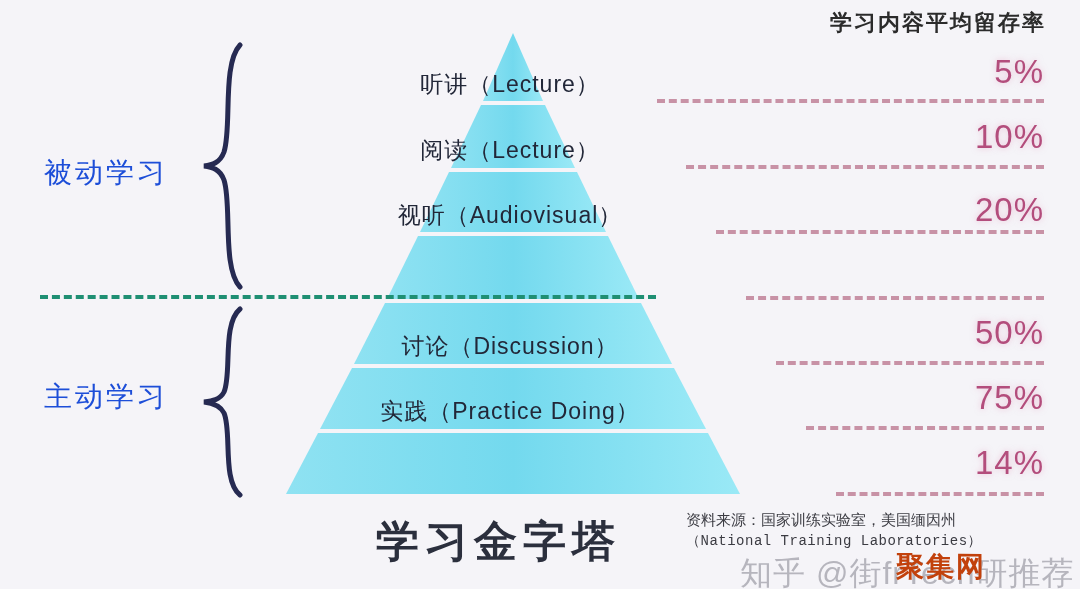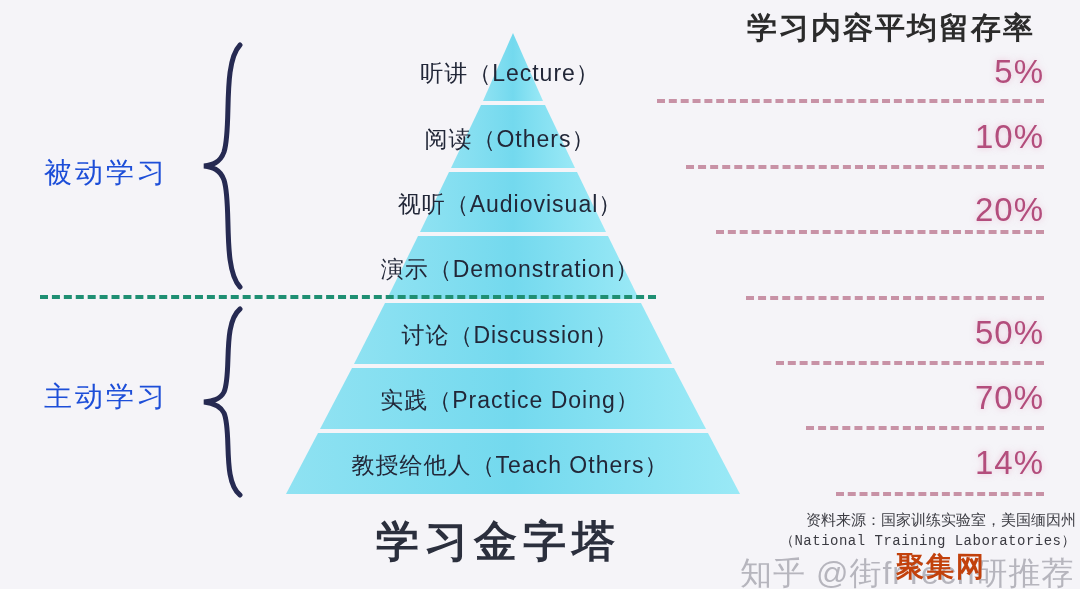--- a/index.html
+++ b/index.html
@@ -50,41 +50,42 @@
   
   .pyr-text {
     position: absolute;
     color: #222738;
     font-size: 23px;
     letter-spacing: 1px;
     white-space: nowrap;
     font-family: "Liberation Sans", "DejaVu Sans", sans-serif;
     text-align: center;
     transform: translateX(-50%);
+    margin-top: 11px;
   }
 
   
   #divider {
     position: absolute;
     left: 40px;
     top: 295px;
     width: 616px;
     height: 0;
     border-top: 4px dashed #1f8f73;
   }
 
   
   #retention-header {
     position: absolute;
     left: 736px;
     top: 8px;
     width: 310px;
-    text-align: center;
+    text-align: right;
     color: #2b2b2b;
-    font-size: 30px;
+    font-size: 22px;
     font-weight: bold;
     letter-spacing: 2px;
     white-space: nowrap;
     font-family: "Liberation Sans", "DejaVu Sans", sans-serif;
   }
   .pct {
     position: absolute;
     right: 36px;
     color: #b34d7c;
     font-size: 33px;
@@ -111,21 +112,21 @@
     font-weight: bold;
     letter-spacing: 6px;
     white-space: nowrap;
     font-family: "Liberation Sans", "DejaVu Sans", sans-serif;
   }
   #source-block {
     position: absolute;
     left: 686px;
     top: 508px;
     width: 390px;
-    text-align: right;
+    text-align: left;
     color: #3b3b42;
     font-size: 15px;
     line-height: 1.55;
     font-family: "Liberation Sans", "DejaVu Sans", sans-serif;
   }
   #source-en {
     font-family: "Liberation Mono", "DejaVu Sans Mono", monospace;
     font-size: 14px;
     letter-spacing: .5px;
   }
@@ -194,36 +195,34 @@
     </svg>
   </div>
   <div class="brace" id="brace-active">
     <svg viewBox="0 0 50 192" width="50" height="192" xmlns="http://www.w3.org/2000/svg">
       <path d="M42 3 C24 18 34 68 26 86 C22 94 14 95 6 96 C14 97 22 99 26 107
                C34 125 24 175 42 189" fill="none" stroke="#262a52" stroke-width="5" stroke-linecap="round"></path>
     </svg>
   </div>
 
   <div class="pyr-text" style="left:510px; top:58px;">听讲（Lecture）</div>
-  <div class="pyr-text" style="left:510px; top:124px;">阅读（Others）</div>
+  <div class="pyr-text" style="left:510px; top:124px;">阅读（Lecture）</div>
   <div class="pyr-text" style="left:510px; top:189px;">视听（Audiovisual）</div>
-  <div class="pyr-text" style="left:510px; top:254px;">演示（Demonstration）</div>
   <div class="pyr-text" style="left:510px; top:385px;">实践（Practice Doing）</div>
   <div class="pyr-text" style="left:510px; top:320px;">讨论（Discussion）</div>
-  <div class="pyr-text" style="left:510px; top:450px;">教授给他人（Teach Others）</div>
 
   <div id="divider"></div>
 
   <div id="retention-header">学习内容平均留存率</div>
 
   <div class="pct" style="top:53px;">5%</div>
   <div class="pct" style="top:118px;">10%</div>
   <div class="pct" style="top:183px;margin-top:8px;">20%</div>
   <div class="pct" style="top:314px;">50%</div>
-  <div class="pct" style="top:379px;">70%</div>
+  <div class="pct" style="top:379px;">75%</div>
   <div class="pct" style="top:444px;">14%</div>
 
   <div class="pct-line" style="top:99px;  width:387px;"></div>
   <div class="pct-line" style="top:165px; width:358px;"></div>
   <div class="pct-line" style="top:230px; width:328px;"></div>
   <div class="pct-line" style="top:296px; width:298px;"></div>
   <div class="pct-line" style="top:361px; width:268px;"></div>
   <div class="pct-line" style="top:426px; width:238px;"></div>
   <div class="pct-line" style="top:492px; width:208px;"></div>
 

